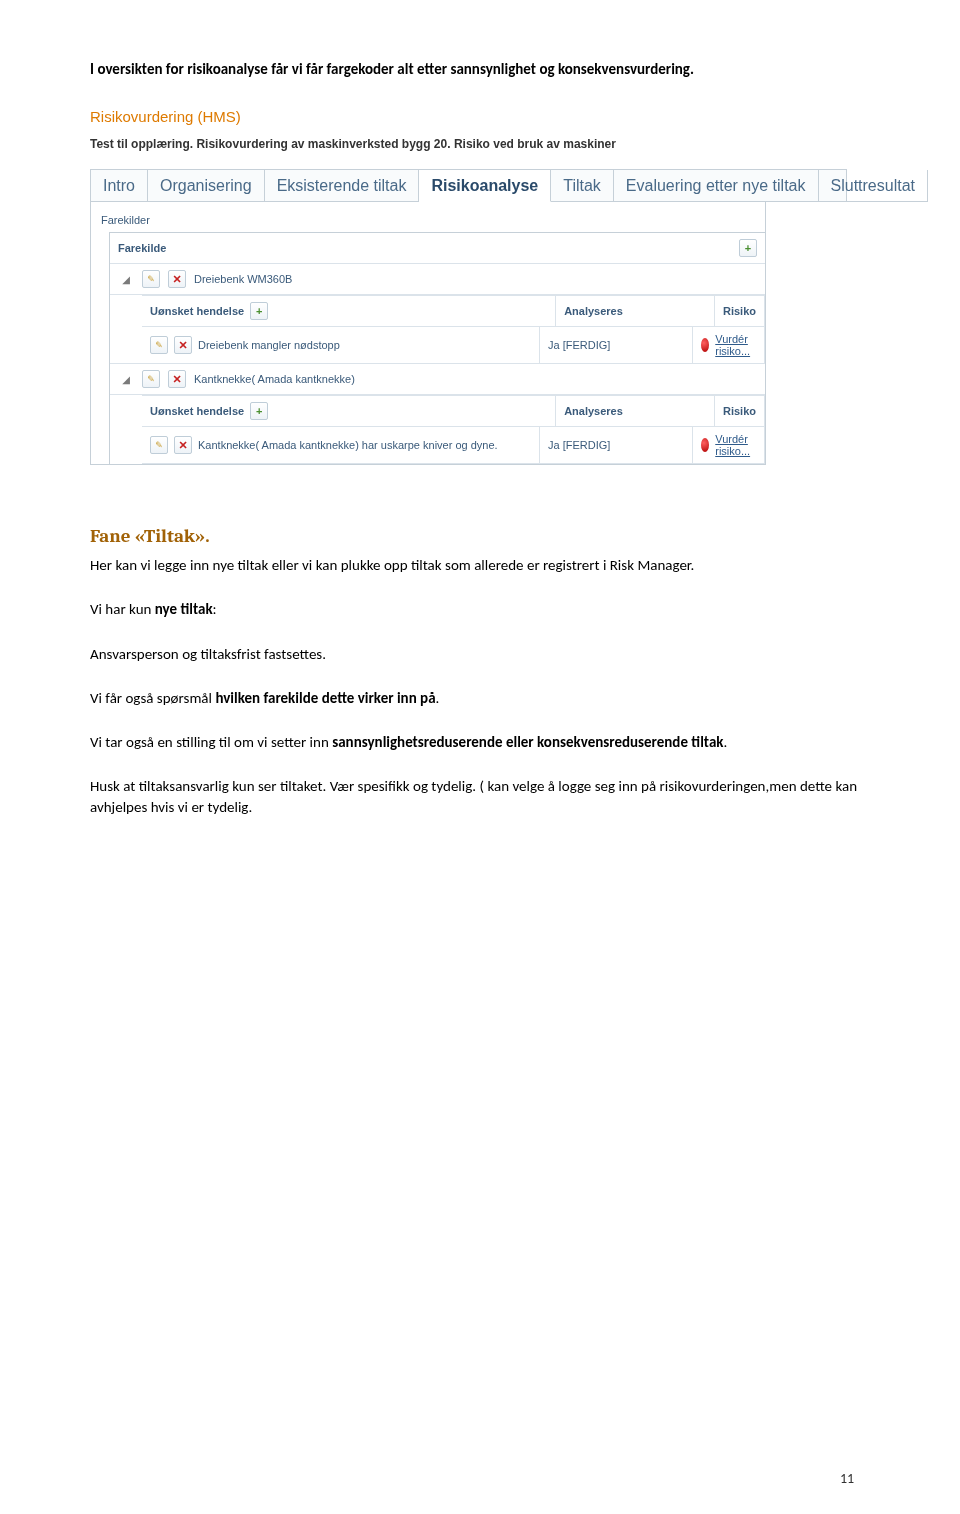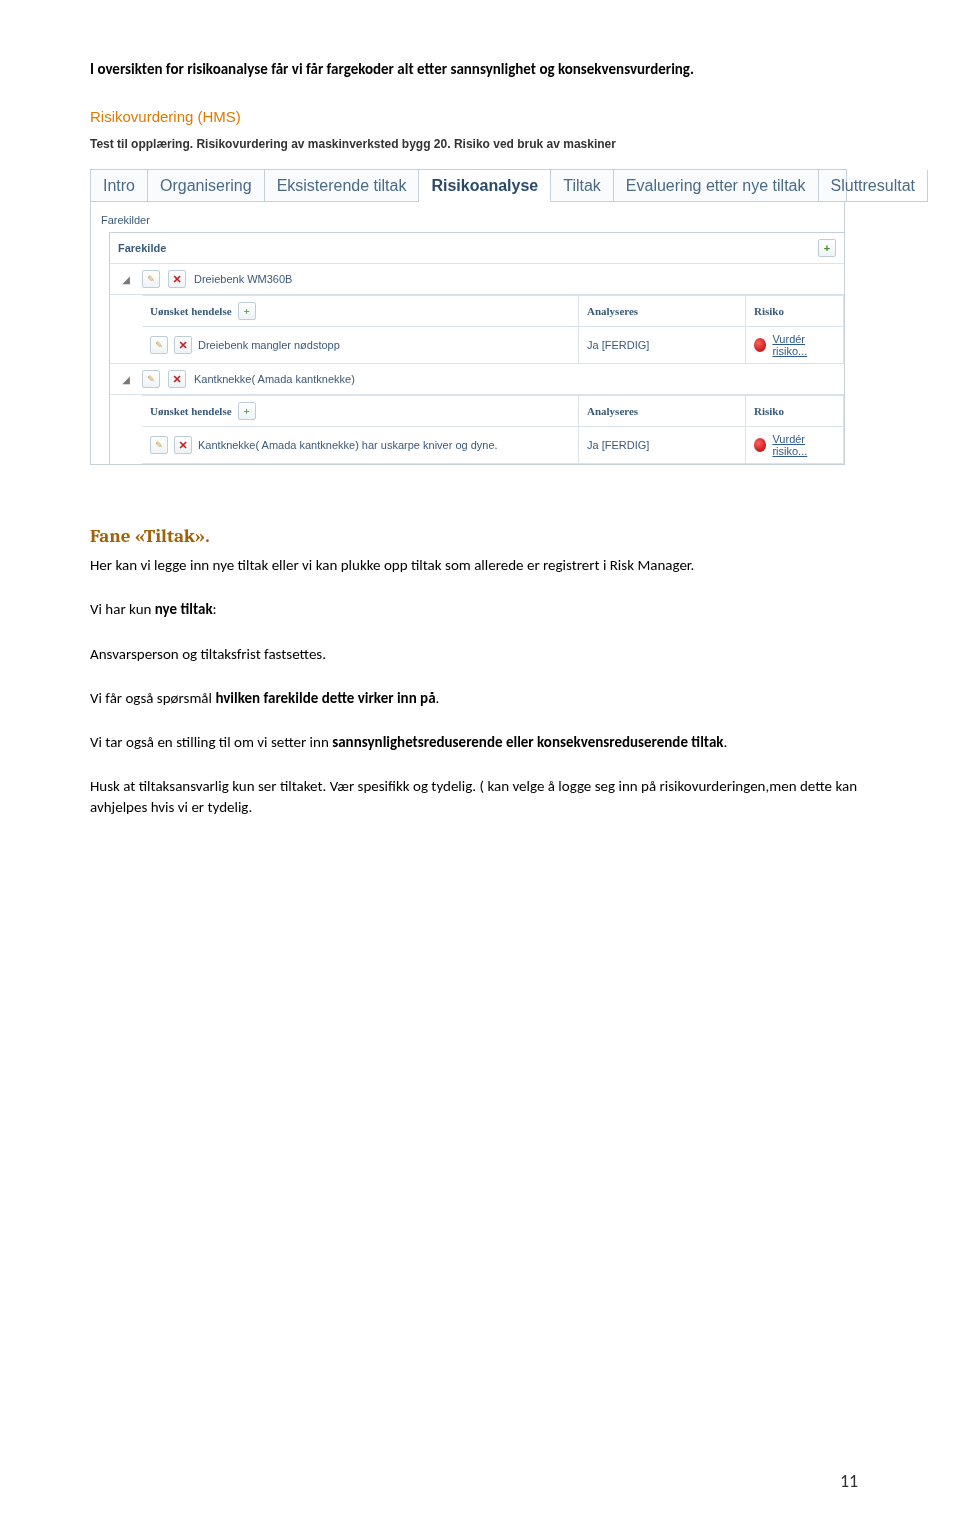--- a/index.html
+++ b/index.html
@@ -9,21 +9,21 @@
     font-size: 15px;
     color: #000;
     background: #fff;
     width: 960px;
     box-sizing: border-box;
   }
   .top-sentence { font-weight: bold; font-size: 15px; margin-bottom: 30px; }
 
   
   .screenshot {
-    width: 755px;
+    width: 676px;
     font-family: Verdana, Geneva, sans-serif;
     font-size: 11px;
     color: #2a4a6a;
   }
   .ss-title { color: #de7a00; font-size: 15px; font-weight: 500; margin-bottom: 12px; }
   .ss-sub { color: #333; font-weight: bold; font-size: 12px; margin: 4px 0 18px 0; }
 
   .tab-bar {
     display: flex;
     border: 1px solid #c6d0d8;
@@ -69,21 +69,21 @@
     padding: 6px 8px;
     border-bottom: 1px solid #dbe3ea;
     font-weight: bold;
     color: #3a5a7a;
     display: flex;
     align-items: center;
     gap: 6px;
     justify-content: space-between;
   }
   .triple .col { border-bottom: 1px solid #dbe3ea; }
-  .triple { display: flex; font-family: Liberation Serif, serif; }
+  .triple { display: flex; }
   .triple .col {
     padding: 6px 8px;
     border-right: 1px solid #dbe3ea;
     font-weight: bold;
     color: #3a5a7a;
     display: flex; align-items: center; gap: 6px;
   }
   .colA { width: 420px; }
   .colB { width: 150px; }
   .colC { flex: 1; }
@@ -132,21 +132,21 @@
   .sect-heading {
     font-family: Cambria, Georgia, serif;
     color: #a16207;
     font-size: 19px;
     font-weight: bold;
     margin: 60px 0 8px 0;
   }
   p { margin: 0 0 24px 0; line-height: 1.35; }
   .pagenum {
     position: absolute;
-    font-size: 18px;
+    font-size: 14px;
     color: #333;
   }
 </style>
 </head>
 <body>
 
 <div class="top-sentence">I oversikten for risikoanalyse får vi får fargekoder alt etter sannsynlighet og konsekvensvurdering.</div>
 
 <div class="screenshot">
   <div class="ss-title">Risikovurdering (HMS)</div>

